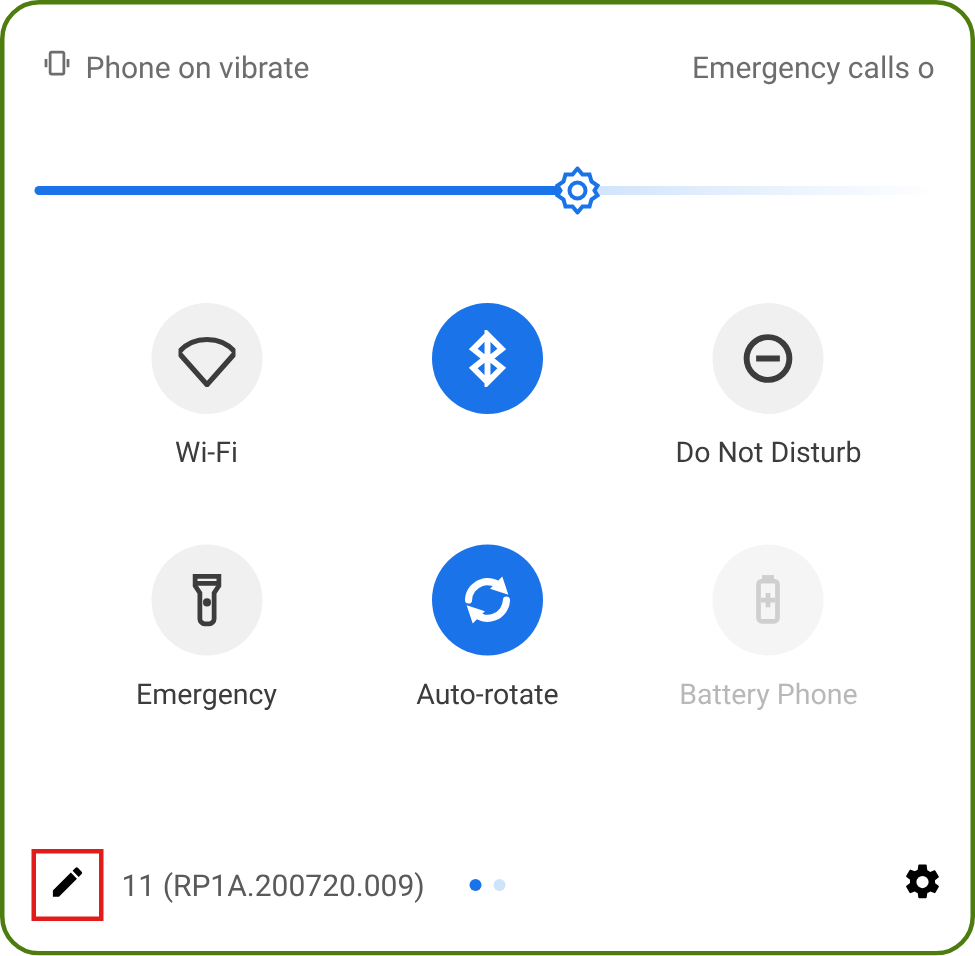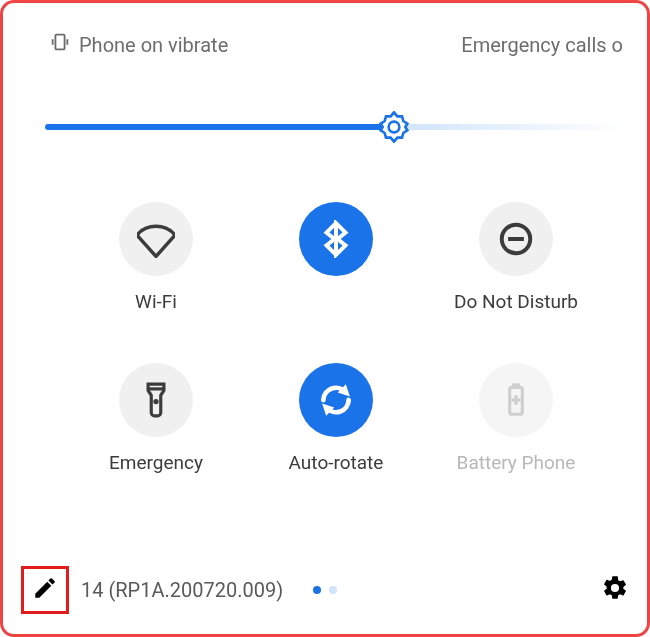--- a/index.html
+++ b/index.html
@@ -6,26 +6,25 @@
   html, body { width: 650px; height: 637px; }
   body {
     font-family: Roboto, Arial, sans-serif;
     background: #fff;
     color: #3c3c3c;
     position: relative;
   }
   .panel {
     width: 650px;
     height: 637px;
-    border: 3px solid #ef4444;
-    border-radius: 14px;
+    border: 3px solid #4d7c0f;
+    border-radius: 26px;
     background: #fff;
     position: relative;
     overflow: hidden;
-    padding-left: 22px;
   }
 
   
   .status-row {
     display: flex;
     align-items: center;
     justify-content: space-between;
     padding: 28px 24px 0 24px;
     font-size: 20px;
     color: #6d6d6d;
@@ -241,21 +240,21 @@
   </div>
 
   <div class="bottom">
     <div class="edit-box">
       <span>
         <svg viewBox="0 0 24 24">
             <path d="M3 17.25V21h3.75L17.81 9.94l-3.75-3.75L3 17.25zM20.71 7.04a1 1 0 0 0 0-1.41l-2.34-2.34a1 1 0 0 0-1.41 0l-1.83 1.83 3.75 3.75 1.83-1.83z"></path>
           </svg>
       </span>
     </div>
-    <div class="build">14 (RP1A.200720.009)</div>
+    <div class="build">11 (RP1A.200720.009)</div>
 
     <div class="dots">
       <div class="dot active"></div>
       <div class="dot"></div>
     </div>
 
     <div class="gear">
       <span>
         <svg viewBox="0 0 24 24">
             <path d="M19.14 12.94a7.49 7.49 0 0 0 .05-.94 7.49 7.49 0 0 0-.05-.94l2.03-1.58a.5.5 0 0 0 .12-.64l-1.92-3.32a.5.5 0 0 0-.6-.22l-2.39.96a7.03 7.03 0 0 0-1.62-.94l-.36-2.54A.5.5 0 0 0 13.9 2h-3.8a.5.5 0 0 0-.49.42l-.36 2.54c-.58.24-1.12.56-1.62.94l-2.39-.96a.5.5 0 0 0-.6.22L2.72 8.48a.5.5 0 0 0 .12.64l2.03 1.58c-.03.31-.05.63-.05.94s.02.63.05.94L2.84 14.16a.5.5 0 0 0-.12.64l1.92 3.32c.13.22.39.31.6.22l2.39-.96c.5.38 1.04.7 1.62.94l.36 2.54c.04.24.25.42.49.42h3.8c.24 0 .45-.18.49-.42l.36-2.54c.58-.24 1.12-.56 1.62-.94l2.39.96c.22.09.47 0 .6-.22l1.92-3.32a.5.5 0 0 0-.12-.64l-2.03-1.58zM12 15.5A3.5 3.5 0 1 1 12 8.5a3.5 3.5 0 0 1 0 7z"></path>

